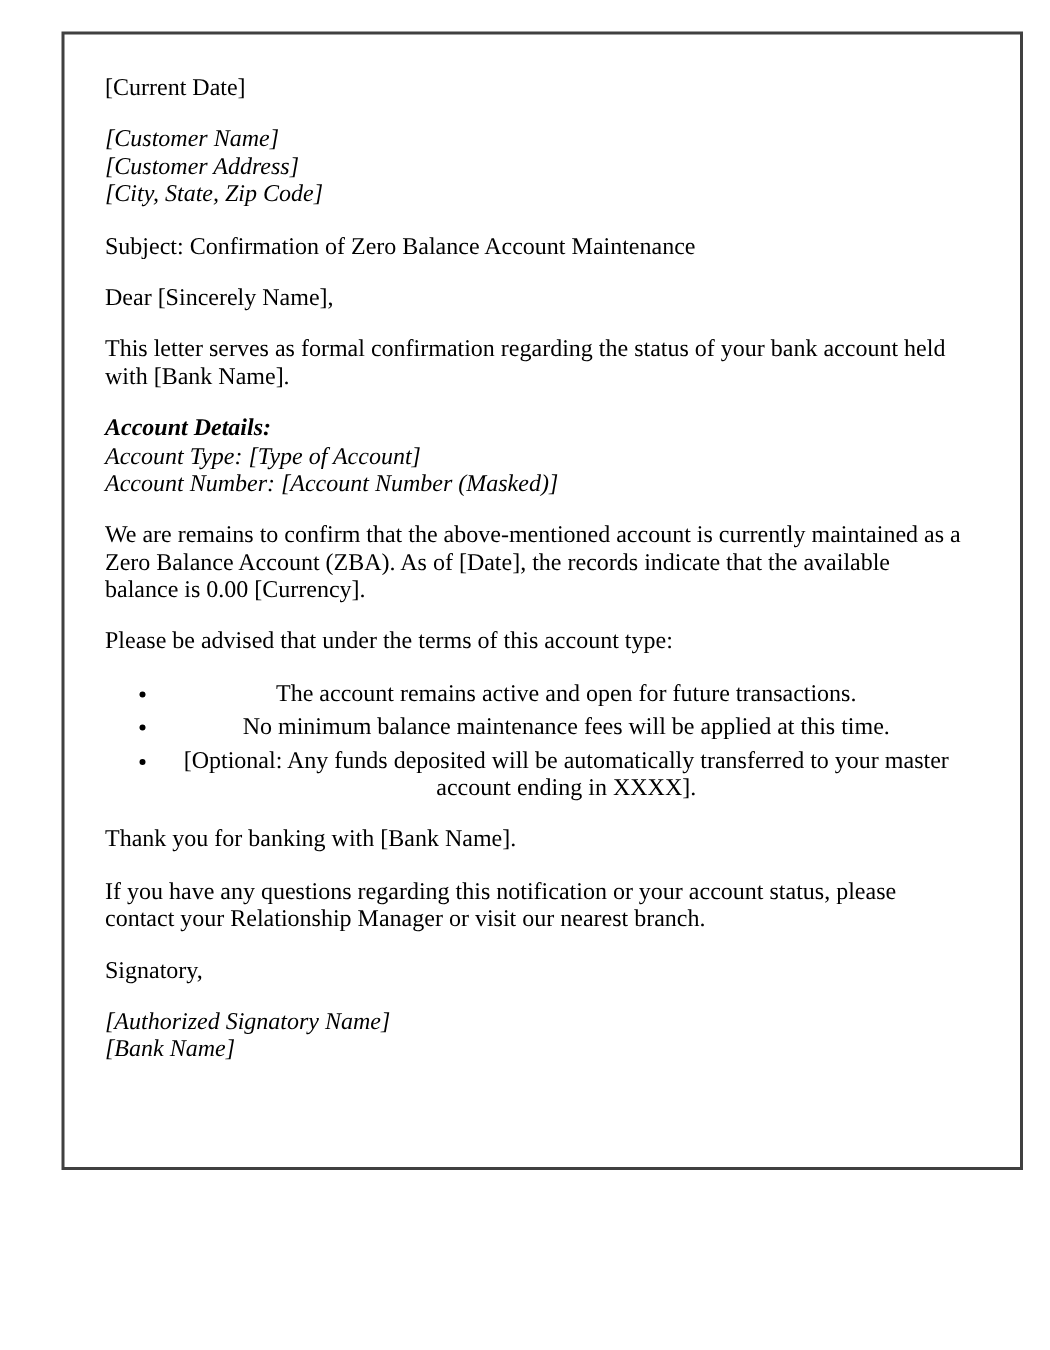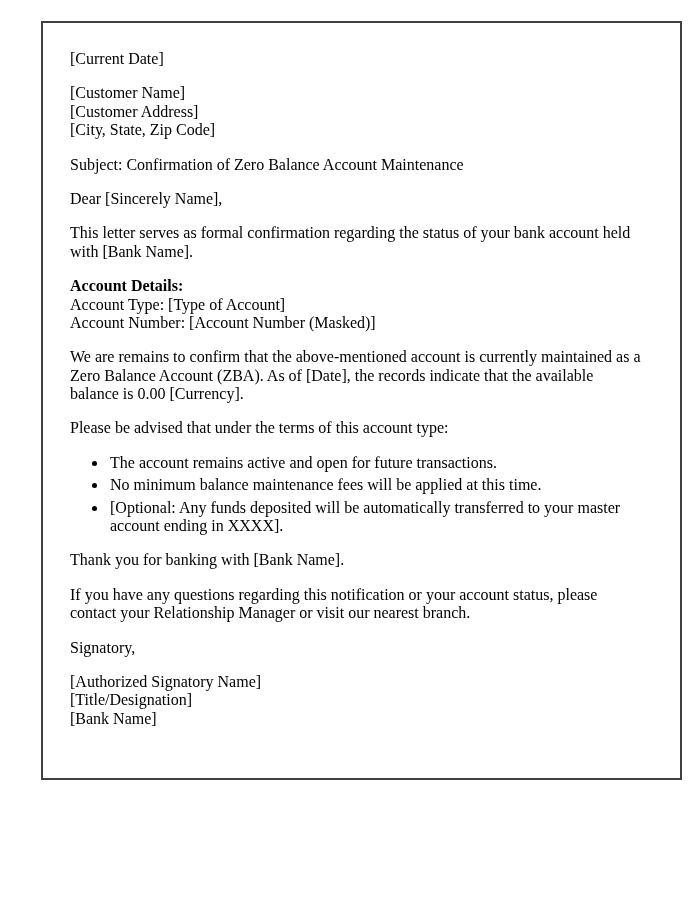--- a/index.html
+++ b/index.html
@@ -31,25 +31,27 @@
     margin-left: 20px;
   }
   .para {
     margin: 16px 0;
   }
   .para:first-child {
     margin-top: 0;
   }
   .line {
     display: block;
+    font-style: italic;
   }
   ul.terms-list {
     margin: 16px 0;
     padding-left: 38px;
     list-style-type: disc;
+    text-align: center;
   }
   ul.terms-list li {
     margin: 0 0 4px 0;
     padding-left: 2px;
   }
   strong {
     font-weight: bold;
   }
 </style>
 </head>
@@ -89,18 +91,17 @@
     </ul>
 
     <div class="para">Thank you for banking with [Bank Name].</div>
 
     <div class="para">If you have any questions regarding this notification or your account status, please contact your Relationship Manager or visit our nearest branch.</div>
 
     <div class="para">Signatory,</div>
 
     <div class="para">
       <span class="line">[Authorized Signatory Name]</span>
-      <span class="line">[Title/Designation]</span>
       <span class="line">[Bank Name]</span>
     </div>
 
   </div>
 </div>
 
 </body></html>

